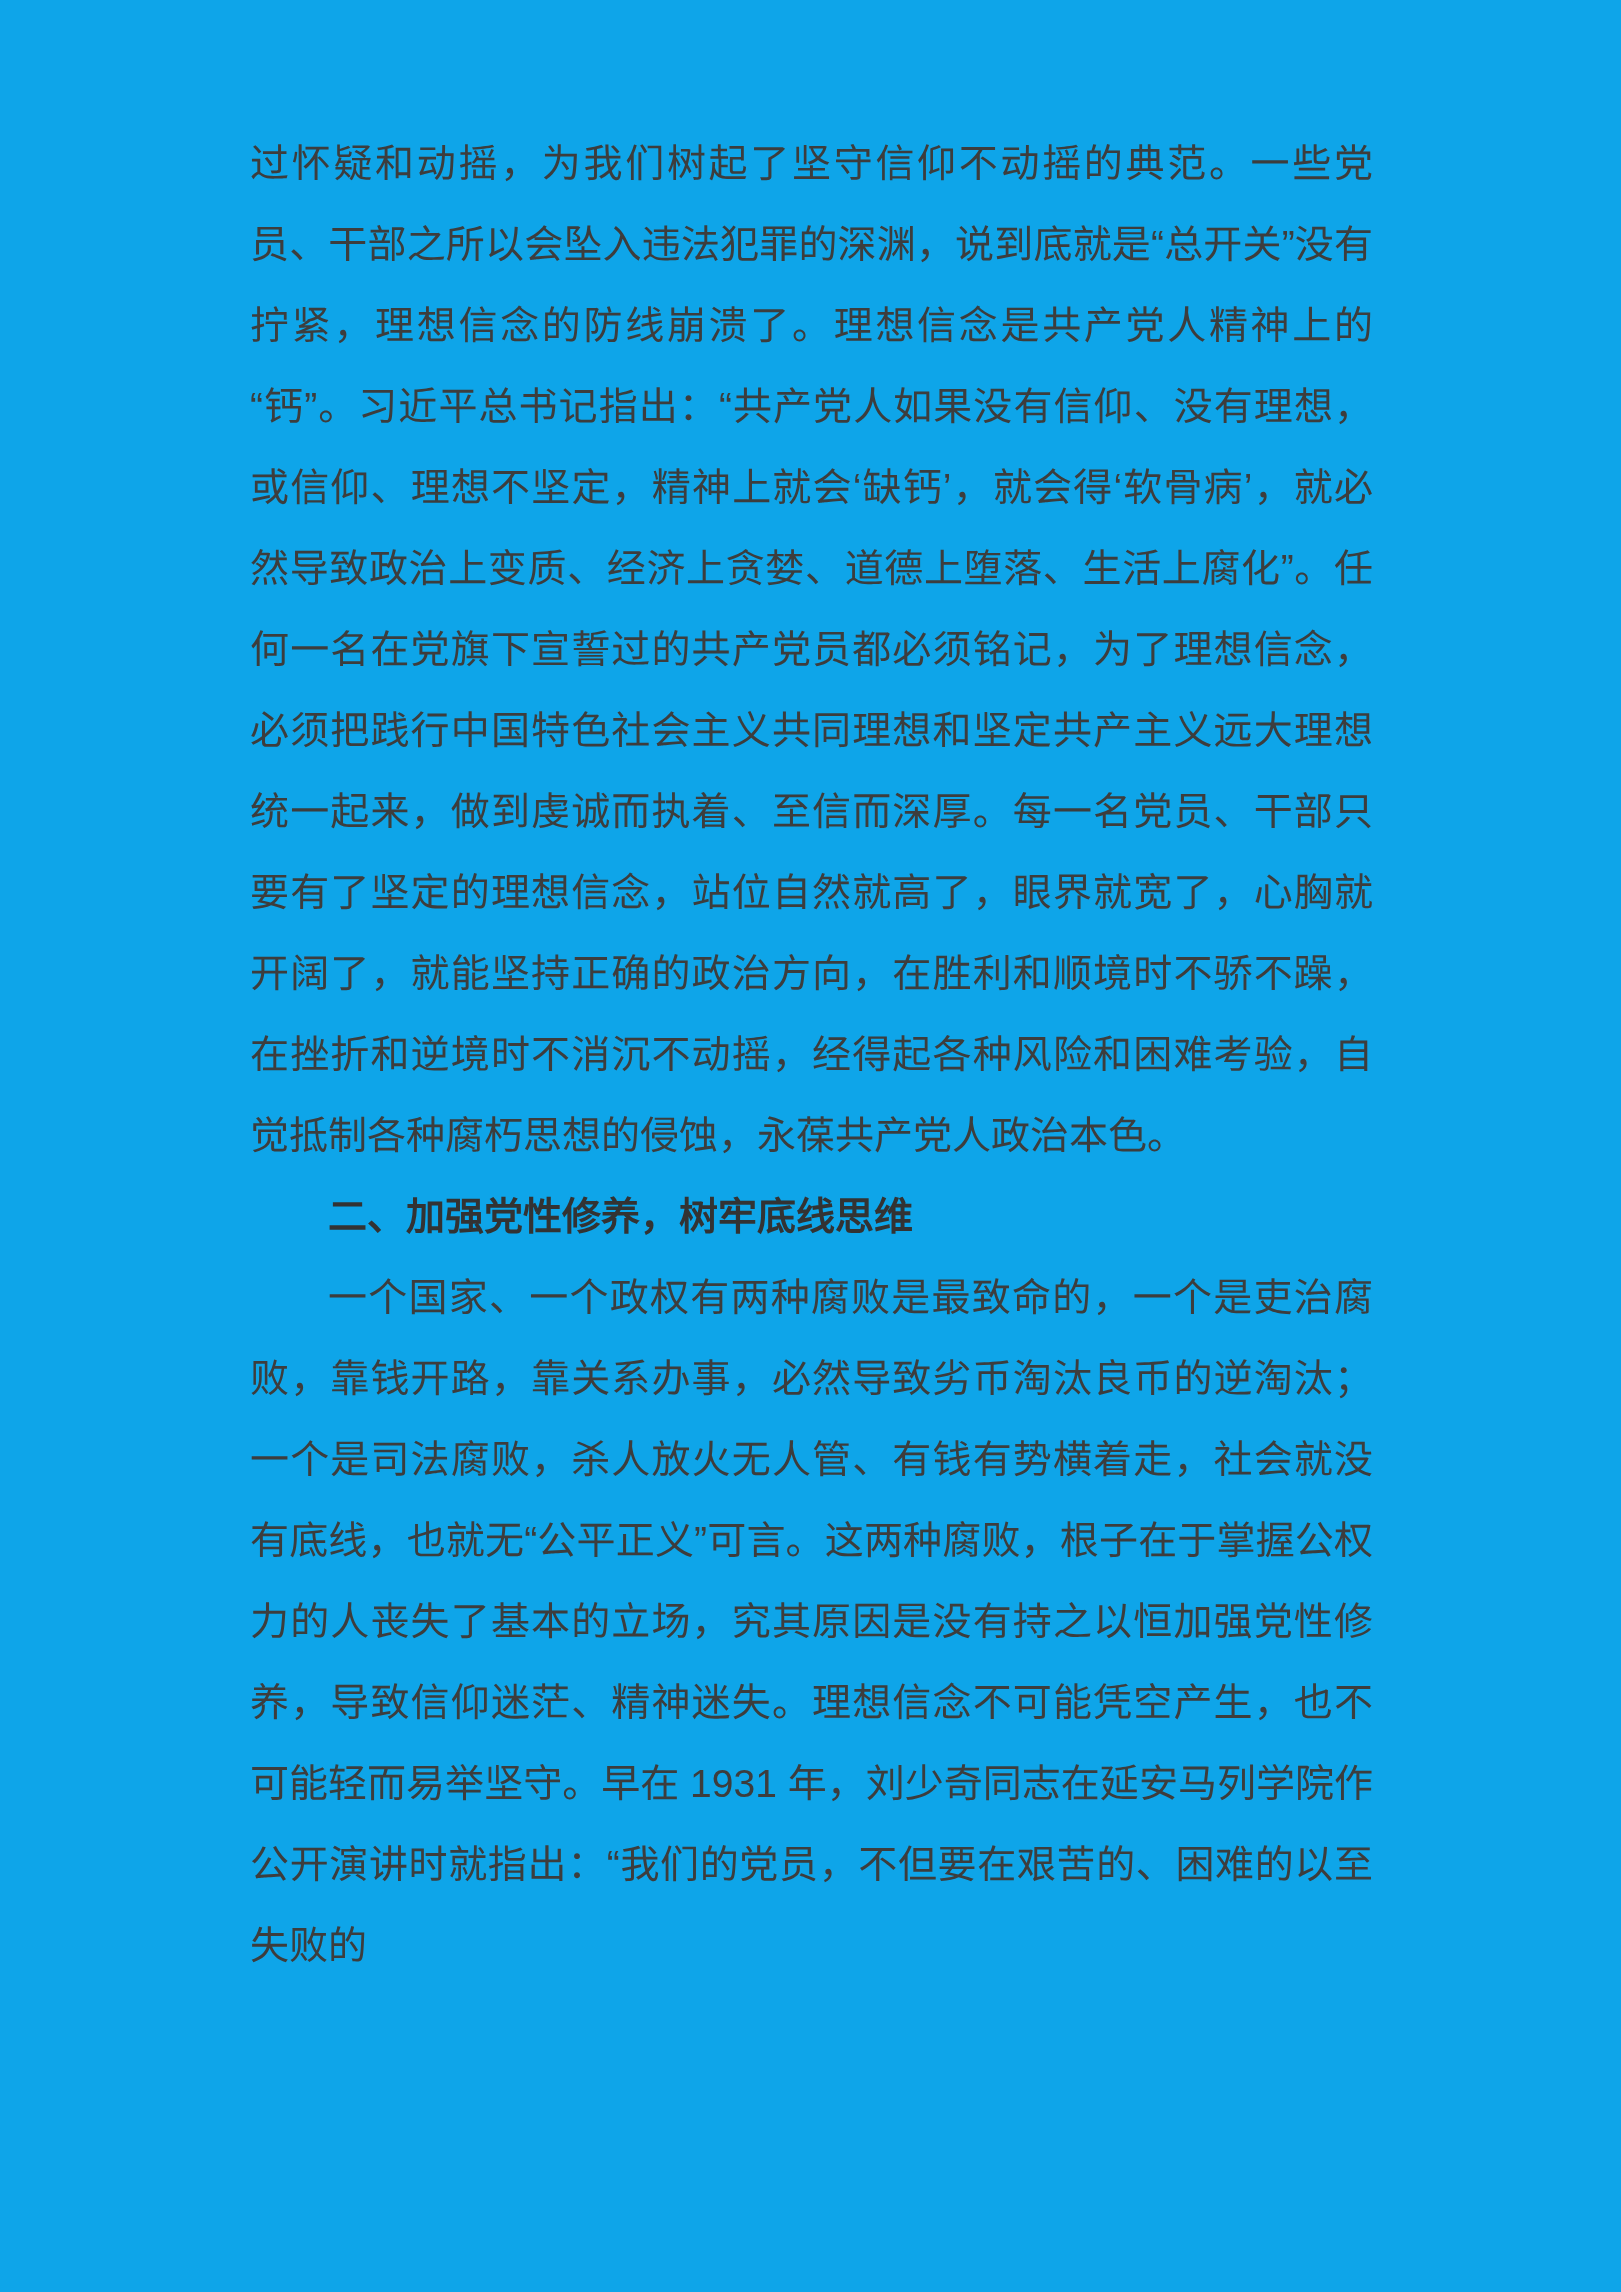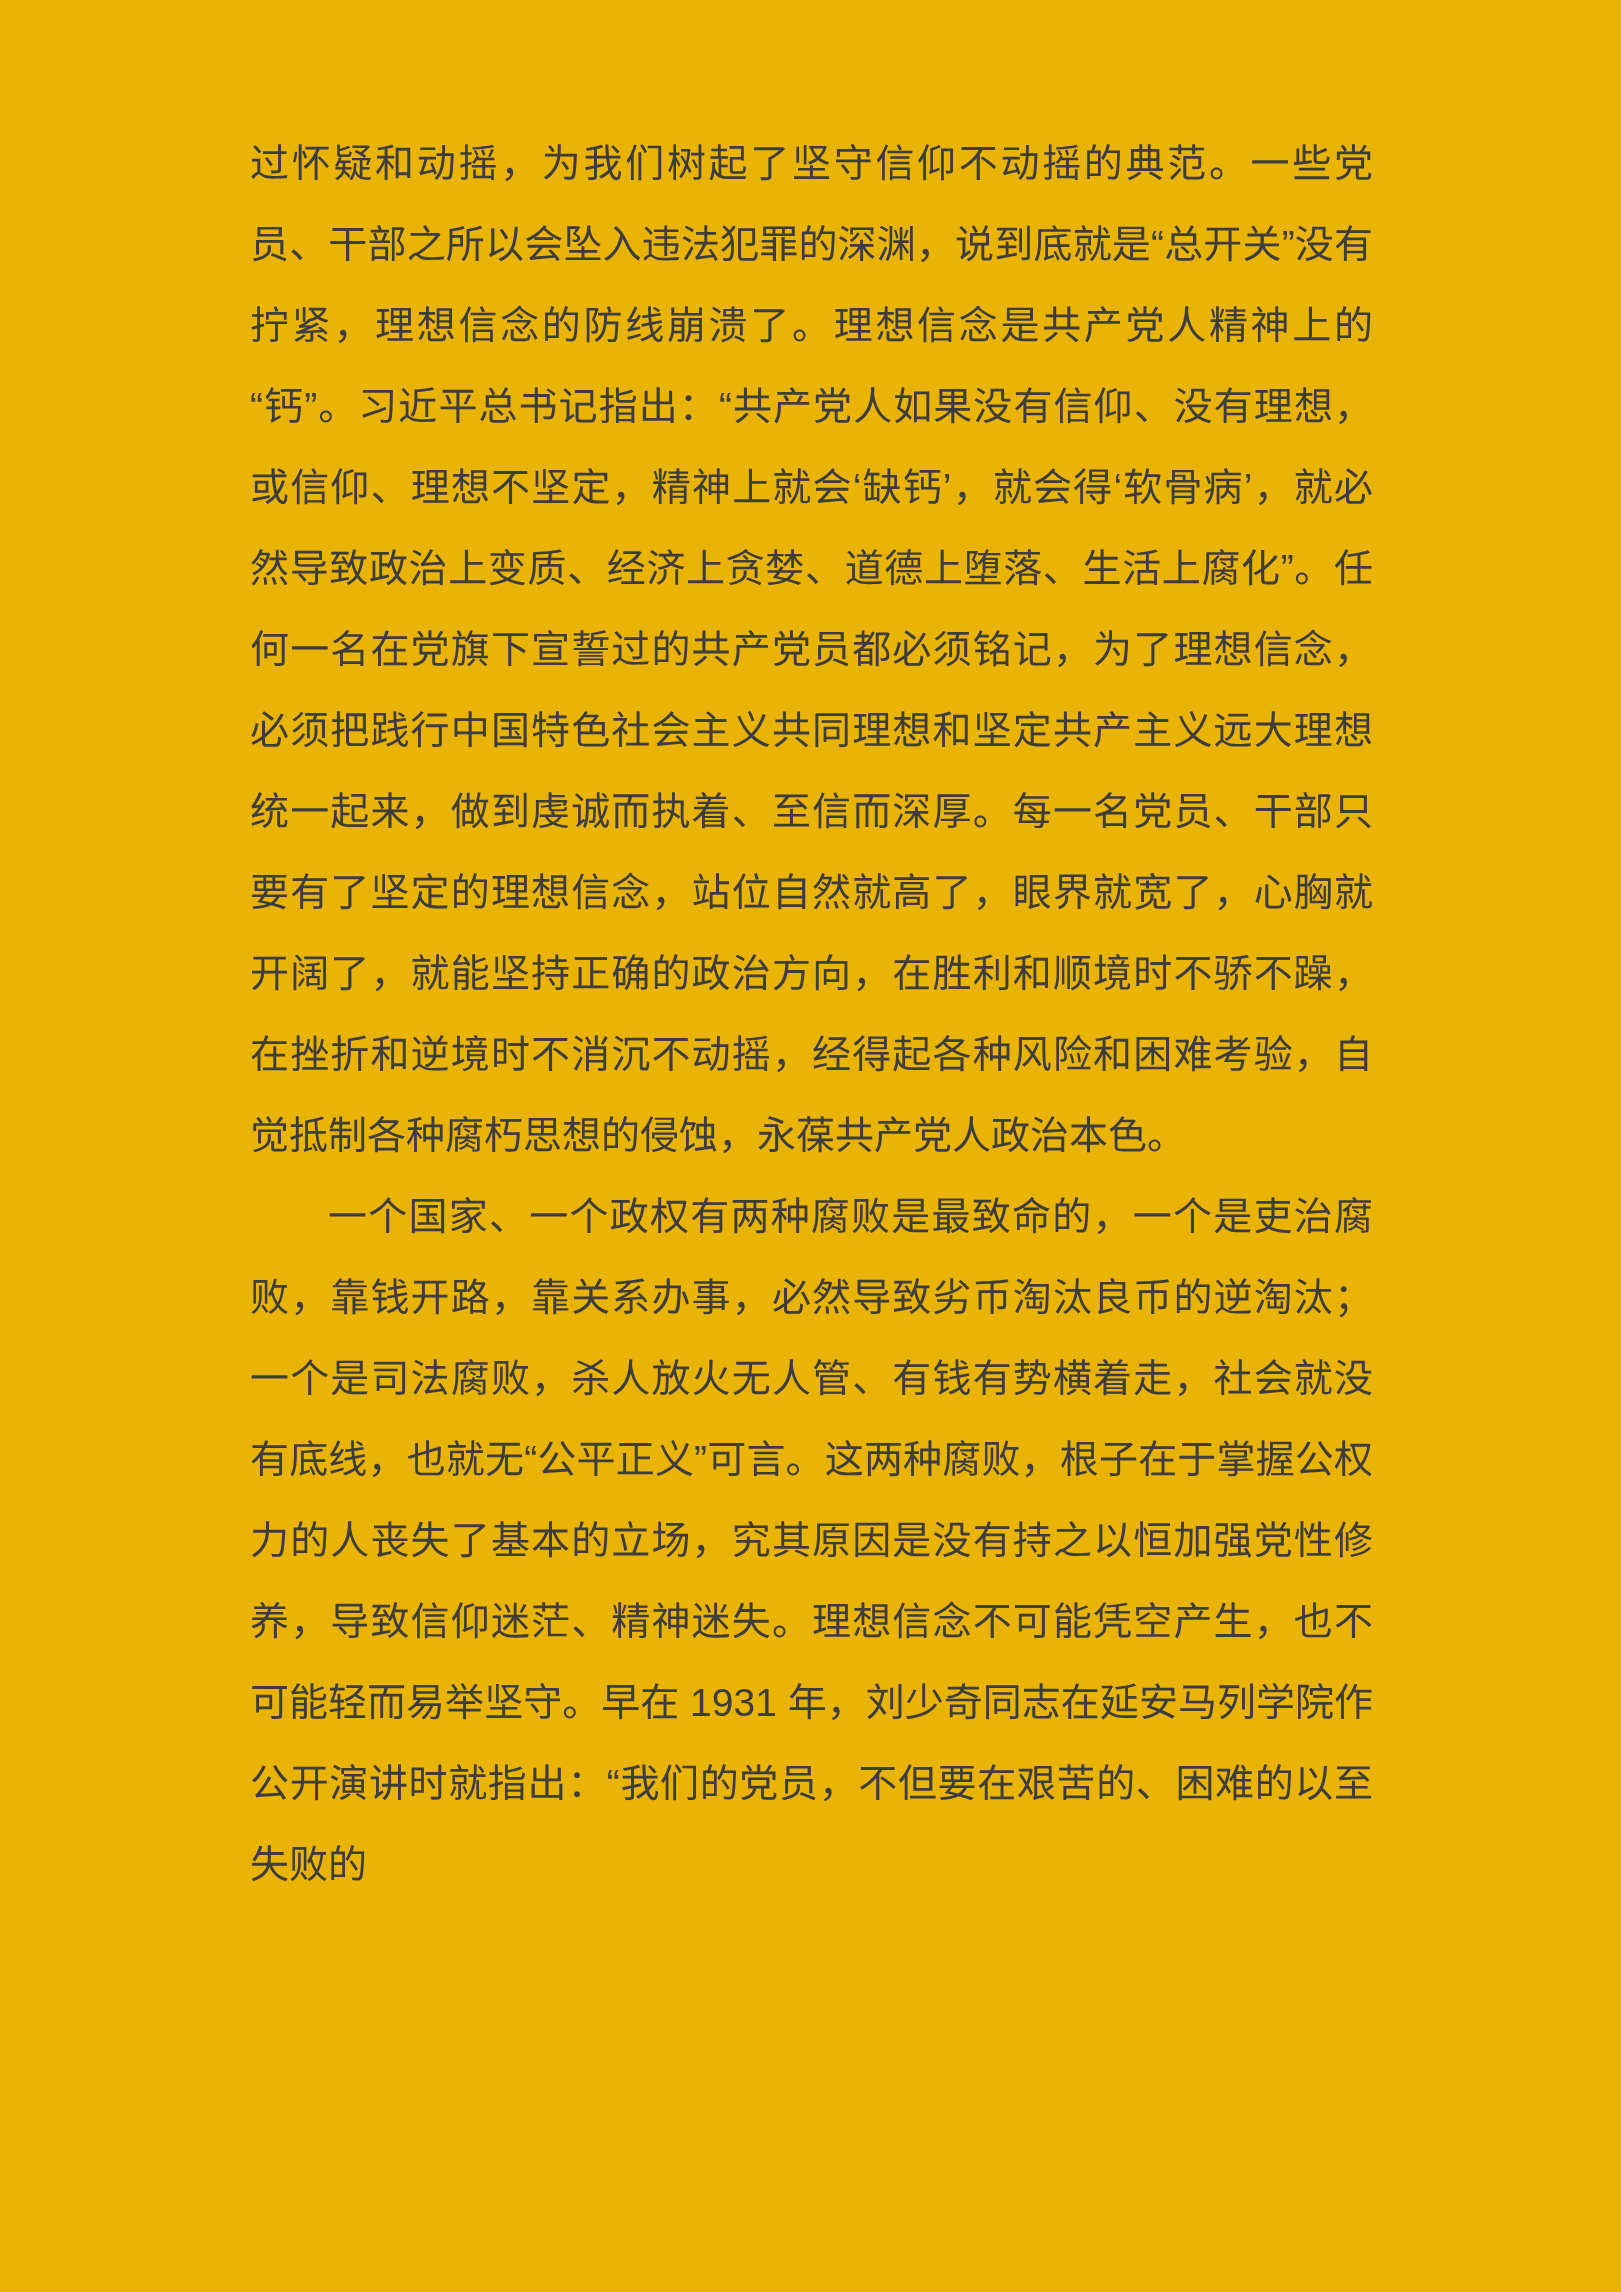--- a/index.html
+++ b/index.html
@@ -9,21 +9,21 @@
   body {
     width: 1621px;
     height: 2293px;
     position: relative;
     overflow: hidden;
     font-family: "Liberation Sans", sans-serif;
   }
   .page {
     position: absolute;
     inset: 0;
-    background: #eab308;
+    background: #0ea5e9;
     text-decoration: underline;
   }
   .content {
     position: absolute;
     left: 250px;
     top: 123px;
     width: 1123px;
     color: #3d3d3d;
     font-size: 39px;
     line-height: 81px;
@@ -46,16 +46,17 @@
     text-indent: 2em;
     margin: 0;
   }
 </style>
 </head>
 <body>
 
 <div class="page">
   <div class="content">
     <p class="para">过怀疑和动摇，为我们树起了坚守信仰不动摇的典范。一些党员、干部之所以会坠入违法犯罪的深渊，说到底就是“总开关”没有拧紧，理想信念的防线崩溃了。理想信念是共产党人精神上的“钙”。习近平总书记指出：“共产党人如果没有信仰、没有理想，或信仰、理想不坚定，精神上就会‘缺钙’，就会得‘软骨病’，就必然导致政治上变质、经济上贪婪、道德上堕落、生活上腐化”。任何一名在党旗下宣誓过的共产党员都必须铭记，为了理想信念，必须把践行中国特色社会主义共同理想和坚定共产主义远大理想统一起来，做到虔诚而执着、至信而深厚。每一名党员、干部只要有了坚定的理想信念，站位自然就高了，眼界就宽了，心胸就开阔了，就能坚持正确的政治方向，在胜利和顺境时不骄不躁，在挫折和逆境时不消沉不动摇，经得起各种风险和困难考验，自觉抵制各种腐朽思想的侵蚀，永葆共产党人政治本色。</p>
+    <h2 class="heading">二、加强党性修养，树牢底线思维</h2>
     <p class="para first-line-indent">一个国家、一个政权有两种腐败是最致命的，一个是吏治腐败，靠钱开路，靠关系办事，必然导致劣币淘汰良币的逆淘汰；一个是司法腐败，杀人放火无人管、有钱有势横着走，社会就没有底线，也就无“公平正义”可言。这两种腐败，根子在于掌握公权力的人丧失了基本的立场，究其原因是没有持之以恒加强党性修养，导致信仰迷茫、精神迷失。理想信念不可能凭空产生，也不可能轻而易举坚守。早在 1931 年，刘少奇同志在延安马列学院作公开演讲时就指出：“我们的党员，不但要在艰苦的、困难的以至失败的</p>
   </div>
 </div>
 
 
 </body></html>

